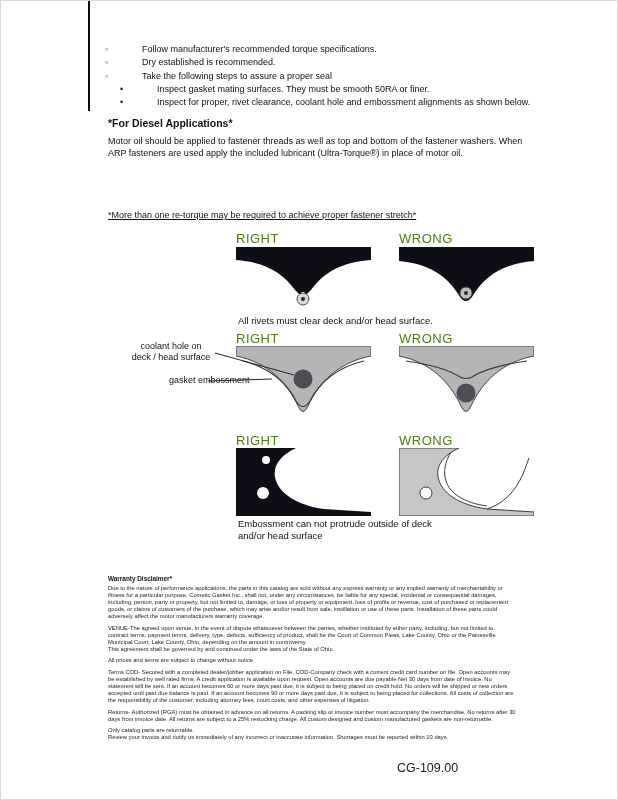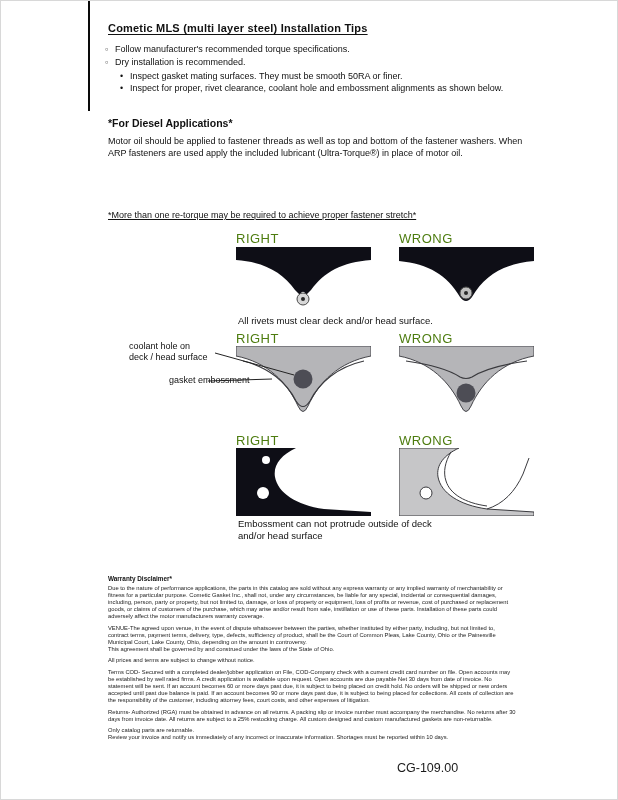--- a/index.html
+++ b/index.html
@@ -11,21 +11,21 @@
   }
   .left-rule { position:absolute; left:87px; top:0; width:2px; height:110px; background:#0a0a0a; }
 
   .title {
     position:absolute; left:107px; top:21px;
     font-size:11px; font-weight:bold; text-decoration:underline; text-underline-offset:2px;
     letter-spacing:0.2px;
   }
 
   .bullets { position:absolute; left:104px; top:42px; font-size:9px; }
-  .b-line { display:flex; line-height:12.4px; }
+  .b-line { display:flex; line-height:12.4px;gap:27px; }
   .b-mark { width:10px; flex:none; color:#111; }
   .b-line.main .b-mark::before { content:"○"; font-size:5.5px; position:relative; top:-1px; }
   .b-line.sub { margin-left:15px; }
   .b-line.sub .b-mark::before { content:"•"; font-size:9px; }
 
   .diesel-heading { position:absolute; left:107px; top:116px; font-size:10.5px; font-weight:bold; }
   .para { position:absolute; left:107px; width:424px; font-size:9px; line-height:12px; }
   .para.p1 { top:134px; }
   .para.p2 { top:166px; }
   .para.note { top:208px; width:460px;text-decoration:underline; }
@@ -34,46 +34,49 @@
   .dg-img { position:absolute; width:135px; }
   .dg-img svg { display:block; width:135px; }
   .dg-caption { position:absolute; left:237px; font-size:9.5px; line-height:11.5px; }
 
   .col-l { left:235px; }
   .col-r { left:398px; }
   .row1-h { top:230px; } .row1-i { top:246px; height:64px; } .cap1 { top:314px; }
   .row2-h { top:330px; } .row2-i { top:345px; height:76px; } .cap2 { top:425px; }
   .row3-h { top:432px; } .row3-i { top:447px; height:68px; } .cap3 { top:517px; width:215px; }
 
-  .ann1 { position:absolute; left:128px; top:340px; width:84px; font-size:9px; line-height:10.5px; text-align:left; }
+  .ann1 { position:absolute; left:128px; top:340px; width:84px; font-size:9px; line-height:10.5px; text-align:center; }
   .ann2 { position:absolute; left:120px; top:374px; font-size:9px;padding-left:48px; }
   .ann-lines { position:absolute; left:0; top:0; width:618px; height:800px; pointer-events:none; }
 
   .warranty-heading { position:absolute; left:107px; top:574px; font-size:6.4px; font-weight:bold; }
   .warranty-body { position:absolute; left:107px; top:584px; width:408px; font-size:5.8px; line-height:7.1px; color:#1c1c1c; }
   .warranty-body p { margin:0 0 4.3px 0; white-space:pre-line; }
 
   .footer-code { position:absolute; left:396px; top:760px; font-size:12.5px; color:#1a1a1a; }
 </style>
 </head>
 <body>
 
 <div class="page">
   <div class="left-rule"></div>
 
-  <h1 class="title">Cometic MLS (multi layer steel) Installation Tips</h1>
 
   <div class="bullets">
     <div class="b-line main">
       <span class="b-mark"></span>
       <span>Follow manufacturer's recommended torque specifications.</span>
     </div>
     <div class="b-line main">
       <span class="b-mark"></span>
-      <span>Dry installation is recommended.</span>
+      <span>Dry established is recommended.</span>
+    </div>
+    <div class="b-line main">
+      <span class="b-mark"></span>
+      <span>Take the following steps to assure a proper seal</span>
     </div>
     <div class="b-line sub">
       <span class="b-mark"></span>
       <span>Inspect gasket mating surfaces.  They must be smooth 50RA or finer.</span>
     </div>
     <div class="b-line sub">
       <span class="b-mark"></span>
       <span>Inspect for proper, rivet clearance, coolant hole and embossment alignments as shown below.</span>
     </div>
   </div>

